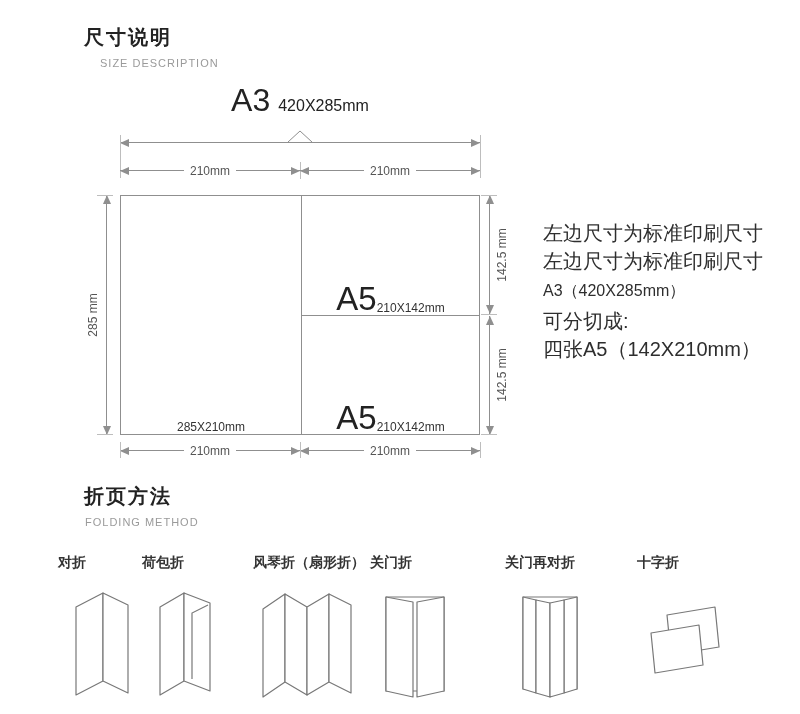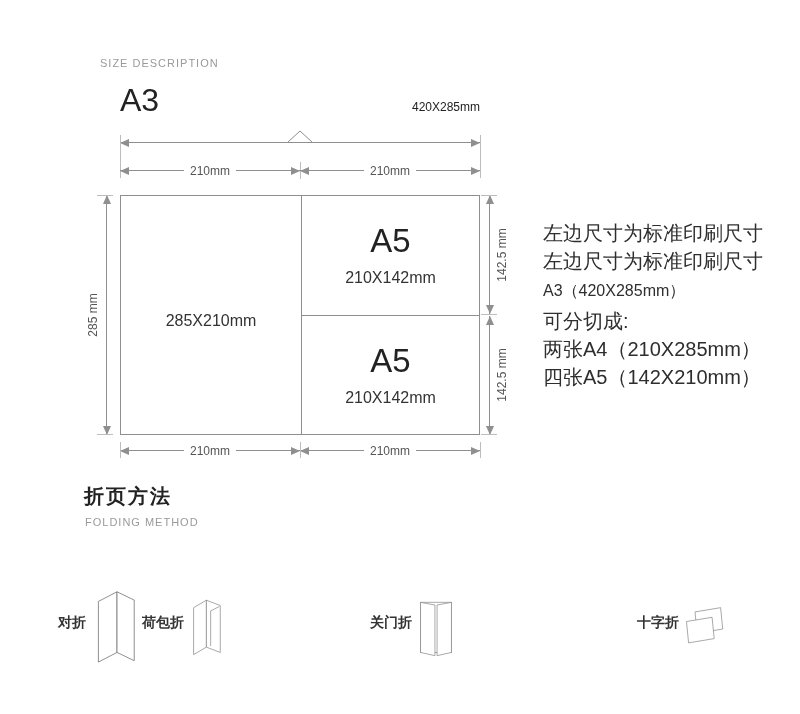--- a/index.html
+++ b/index.html
@@ -3,60 +3,61 @@
 <meta charset="utf-8">
 <style>
   *{margin:0;padding:0;box-sizing:border-box}
   html,body{background:#fff}
   body{font-family:"Liberation Sans","DejaVu Sans",sans-serif;-webkit-font-smoothing:antialiased}
   .canvas{position:relative;width:800px;height:714px;background:#fff;overflow:hidden}
 
   .sec-title{position:absolute;font-size:20px;font-weight:700;color:#222;letter-spacing:2px}
   .sec-sub{position:absolute;font-size:11px;color:#9a9a9a;letter-spacing:1px}
 
-  .a3-head{position:absolute;display:flex;justify-content:space-between;align-items:baseline;gap:8px}
+  .a3-head{position:absolute;display:flex;justify-content:center;align-items:baseline;gap:8px}
   .a3-big{font-size:32px;color:#222}
-  .a3-dims{font-size:12px;color:#222}
+  .a3-dims{font-size:16px;color:#222}
 
   .hdim{position:absolute;height:1px;background:#8f8f8f}
   .hdim::before{content:"";position:absolute;left:0;top:-3.5px;width:0;height:0;border-style:solid;border-width:4px 9px 4px 0;border-color:transparent #8f8f8f transparent transparent}
   .hdim::after{content:"";position:absolute;right:0;top:-3.5px;width:0;height:0;border-style:solid;border-width:4px 0 4px 9px;border-color:transparent transparent transparent #8f8f8f}
   .vdim{position:absolute;width:1px;background:#8f8f8f}
   .vdim::before{content:"";position:absolute;top:0;left:-3.5px;width:0;height:0;border-style:solid;border-width:0 4px 9px 4px;border-color:transparent transparent #8f8f8f transparent}
   .vdim::after{content:"";position:absolute;bottom:0;left:-3.5px;width:0;height:0;border-style:solid;border-width:9px 4px 0 4px;border-color:#8f8f8f transparent transparent transparent}
   .tick-v{position:absolute;width:1px;background:#bdbdbd}
   .tick-h{position:absolute;height:1px;background:#bdbdbd}
   .dimlabel{position:absolute;transform:translate(-50%,-50%);background:#fff;padding:0 6px;font-size:12px;color:#555;white-space:nowrap}
   .dimlabel.rot{transform:translate(-50%,-50%) rotate(-90deg);padding:0 4px}
   .peak{position:absolute}
 
   .sheet{position:absolute;border:1px solid #8f8f8f;background:#fff}
-  .cell{position:absolute;display:flex;flex-direction:column;align-items:center;justify-content:center}
+  .cell{position:absolute;display:flex;flex-direction:row;align-items:flex-end;justify-content:center}
   .cell-big{color:#222;line-height:1}
-  .cell-dims{font-size:16px;color:#333;margin-top:12px}
+  .cell-dims{font-size:12px;color:#333;margin-top:12px}
   .cell.a4 .cell-big{font-size:50px}
   .cell.a5 .cell-big{font-size:33px}
   .cell-r{border-left:1px solid #8f8f8f}
   .cell-b{border-top:1px solid #8f8f8f}
 
   .notes{position:absolute}
   .note{font-size:20px;color:#2e2e2e;line-height:28px;white-space:nowrap}
   .note-big{font-size:16px;line-height:32px}
 
-  .fold-col{position:absolute;display:flex;align-items:center}
+  .fold-col{position:absolute;display:flex;flex-direction:column;align-items:flex-start}
   .fold-label{font-size:14px;font-weight:600;color:#333;white-space:nowrap;line-height:18px}
   .fold-svg{margin-top:14px}
   .fold-svg polygon{fill:#fff;stroke:#787878;stroke-width:1.2;stroke-linejoin:round}
   .fold-svg polyline{fill:none;stroke:#787878;stroke-width:1.2}
 </style>
 </head>
 <body>
 
 <div class="canvas">
 
+  <div class="sec-title" style="left:84px;top:24px">尺寸说明</div>
   <div class="sec-sub" style="left:100px;top:57px">SIZE DESCRIPTION</div>
 
   <div class="a3-head" style="left:120px;top:82px;width:360px">
     <span class="a3-big">A3</span>
     <span class="a3-dims">420X285mm</span>
   </div>
 
   <div class="hdim" style="left:120px;top:142px;width:360px"></div>
   <svg class="peak" style="left:287px;top:130px" width="26" height="13">
     <polyline points="1,12 13,1 25,12" fill="#ffffff" stroke="#8f8f8f" stroke-width="1"></polyline>
@@ -103,21 +104,20 @@
   <div class="tick-v" style="left:300px;top:442px;height:16px"></div>
   <div class="tick-v" style="left:480px;top:442px;height:16px"></div>
   <div class="dimlabel" style="left:210px;top:451px">210mm</div>
   <div class="dimlabel" style="left:390px;top:451px">210mm</div>
 
   <div class="notes" style="left:543px;top:219px">
     <div class="note">左边尺寸为标准印刷尺寸</div>
     <div class="note">左边尺寸为标准印刷尺寸</div>
     <div class="note note-big">A3（420X285mm）</div>
     <div class="note">可分切成:</div>
-    <div class="note">两张A4（210X285mm）</div>
     <div class="note">四张A5（142X210mm）</div>
   </div>
 
   <div class="sec-title" style="left:84px;top:483px">折页方法</div>
   <div class="sec-sub" style="left:85px;top:516px">FOLDING METHOD</div>
 
   <div class="fold-col" style="left:58px;top:553px;width:90px">
     <div class="fold-label">对折</div>
     <svg class="fold-svg" width="90" height="124" viewBox="0 0 90 124">
       <polygon points="45,8 18,22 18,110 45,96"></polygon>
@@ -127,30 +127,49 @@
 
   <div class="fold-col" style="left:142px;top:553px;width:90px">
     <div class="fold-label">荷包折</div>
     <svg class="fold-svg" width="90" height="124" viewBox="0 0 90 124">
       <polygon points="18,22 42,8 42,96 18,110"></polygon>
       <polygon points="42,8 68,18 68,106 42,96"></polygon>
       <polyline points="66,20 50,28 50,94"></polyline>
     </svg>
   </div>
 
+  <div class="fold-col" style="left:253px;top:553px;width:124px">
+    <div class="fold-label">风琴折（扇形折）</div>
+    <svg class="fold-svg" width="110" height="124" viewBox="0 0 110 124">
+      <polygon points="10,24 32,9 32,97 10,112"></polygon>
+      <polygon points="32,9 54,22 54,110 32,97"></polygon>
+      <polygon points="54,22 76,9 76,97 54,110"></polygon>
+      <polygon points="76,9 98,20 98,108 76,97"></polygon>
+    </svg>
+  </div>
 
   <div class="fold-col" style="left:370px;top:553px;width:90px">
     <div class="fold-label">关门折</div>
     <svg class="fold-svg" width="90" height="124" viewBox="0 0 90 124">
       <polygon points="16,12 74,12 74,106 16,106"></polygon>
       <polygon points="16,12 43,17 43,112 16,106"></polygon>
       <polygon points="74,12 47,17 47,112 74,106"></polygon>
     </svg>
   </div>
 
+  <div class="fold-col" style="left:505px;top:553px;width:96px">
+    <div class="fold-label">关门再对折</div>
+    <svg class="fold-svg" width="90" height="124" viewBox="0 0 90 124">
+      <polygon points="18,12 72,12 72,104 18,104"></polygon>
+      <polygon points="18,12 31,15 31,108 18,104"></polygon>
+      <polygon points="72,12 59,15 59,108 72,104"></polygon>
+      <polygon points="31,15 45,18 45,112 31,108"></polygon>
+      <polygon points="59,15 45,18 45,112 59,108"></polygon>
+    </svg>
+  </div>
 
   <div class="fold-col" style="left:637px;top:553px;width:90px">
     <div class="fold-label">十字折</div>
     <svg class="fold-svg" width="90" height="124" viewBox="0 0 90 124">
       <polygon points="30,30 78,22 82,62 34,70"></polygon>
       <polygon points="14,48 62,40 66,80 18,88"></polygon>
     </svg>
   </div>
 
 </div>

